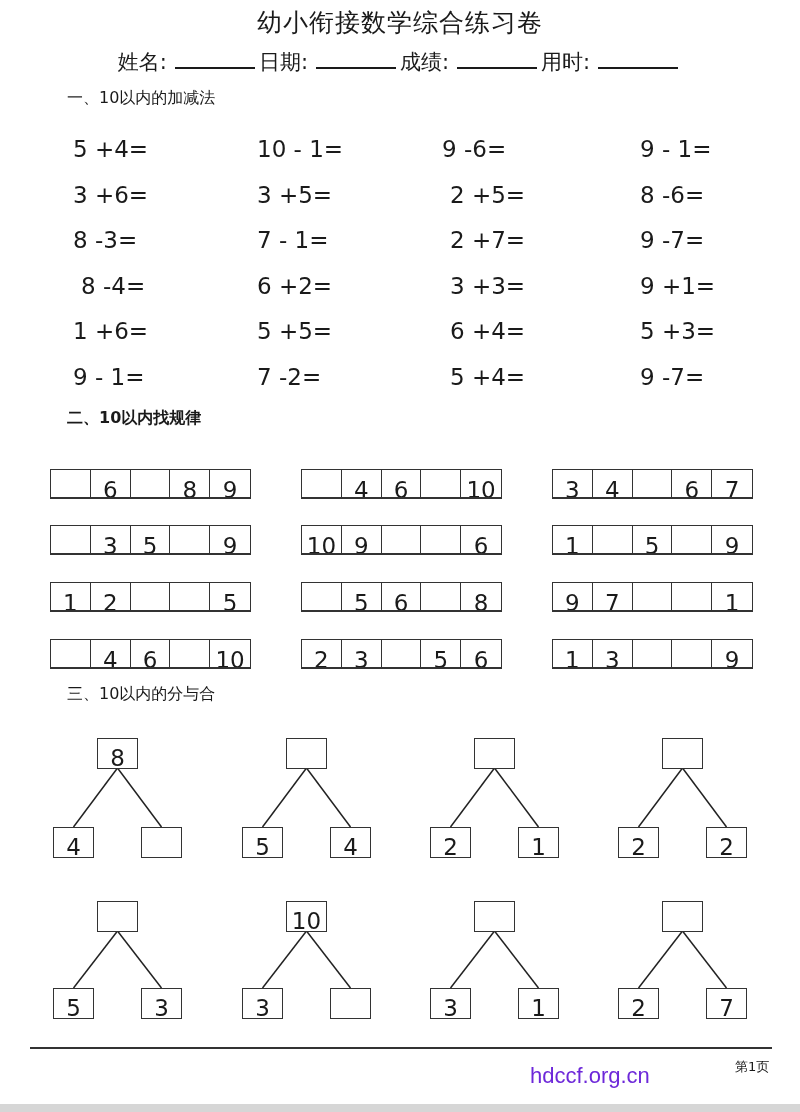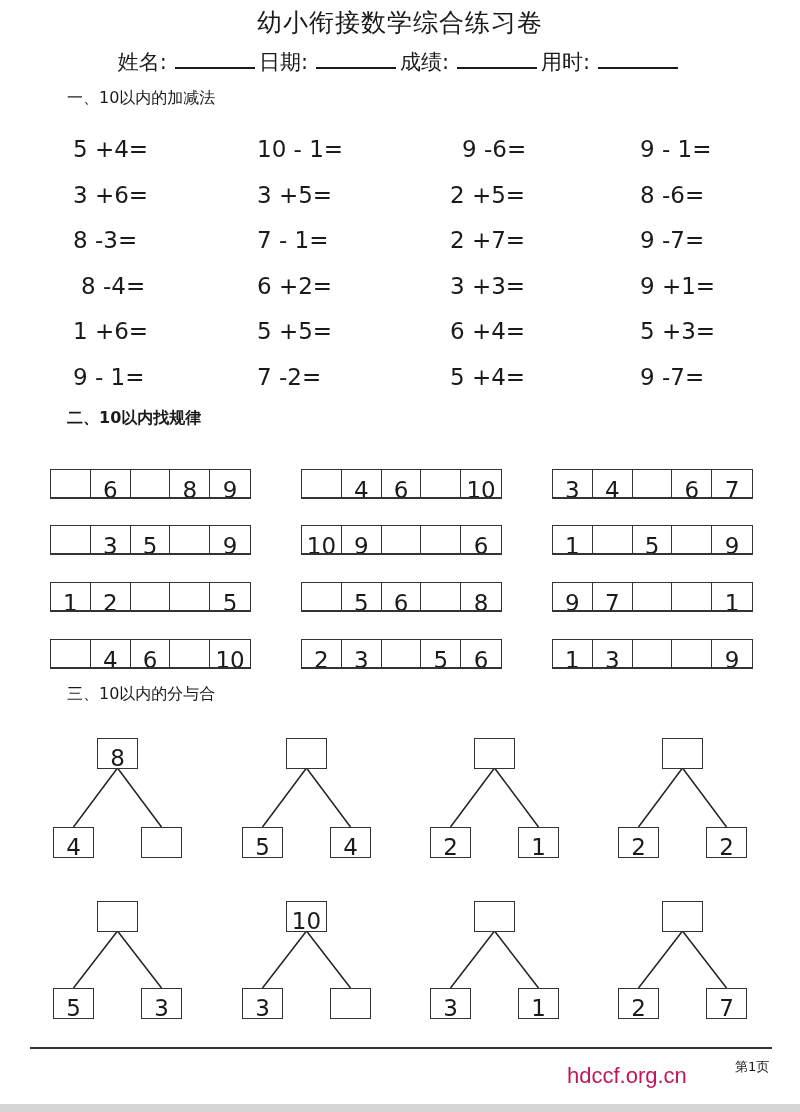--- a/index.html
+++ b/index.html
@@ -13,37 +13,37 @@
   .section{left:28px;font-size:16px;margin-left:39px;}
   .eq{font-size:23px;white-space:pre;}
   .seq{height:30px;border:1.5px solid #333;border-bottom-width:2.5px;display:flex;box-sizing:border-box;}
   .seq .cell{width:40px;height:100%;border-right:1.5px solid #333;box-sizing:border-box;font-size:23px;
              text-align:center;line-height:40px;overflow:hidden;}
   .seq .cell:last-child{border-right:none;}
   .tbox{width:41px;height:31px;border:1.5px solid #333;box-sizing:border-box;background:#fff;
         font-size:23px;text-align:center;line-height:38px;overflow:hidden;}
   .rule{left:30px;width:742px;top:1047px;height:0;border-top:2px solid #333;}
   .pageno{left:735px;top:1058px;font-size:13px;}
-  .watermark{left:567px;top:1063px;font-size:22px;color:#be185d;font-family:"Liberation Sans",sans-serif;}
+  .watermark{left:530px;top:1063px;font-size:22px;color:#6d28d9;font-family:"Liberation Sans",sans-serif;}
   .bottombar{left:0;top:1104px;width:800px;height:8px;background:#d6d6d6;}
   svg.lines{position:absolute;left:0;top:0;width:800px;height:1112px;pointer-events:none;}
 </style>
 </head>
 <body>
 
 <div class="abs title">幼小衔接数学综合练习卷</div>
 <div class="abs info">
   <span class="field"><span>姓名:</span><span class="blank"></span></span><span class="field"><span>日期:</span><span class="blank"></span></span><span class="field"><span>成绩:</span><span class="blank"></span></span><span class="field"><span>用时:</span><span class="blank"></span></span>
 </div>
 
 <div class="abs section" style="top:88px;">一、10以内的加减法</div>
 <div id="sec1">
     <div class="abs eq" style="left: 73px; top: 136px;">5 +4=</div>
     <div class="abs eq" style="left: 257px; top: 136px;">10 - 1=</div>
-    <div class="abs eq" style="left: 462px; top: 136px;">9 -6=</div>
+    <div class="abs eq" style="left: 442px; top: 136px;">9 -6=</div>
     <div class="abs eq" style="left: 640px; top: 136px;">9 - 1=</div>
     <div class="abs eq" style="left: 73px; top: 181.5px;">3 +6=</div>
     <div class="abs eq" style="left: 257px; top: 181.5px; text-align: center;">3 +5=</div>
     <div class="abs eq" style="left: 450px; top: 181.5px;">2 +5=</div>
     <div class="abs eq" style="left: 640px; top: 181.5px;">8 -6=</div>
     <div class="abs eq" style="left: 73px; top: 227px;">8 -3=</div>
     <div class="abs eq" style="left: 257px; top: 227px;">7 - 1=</div>
     <div class="abs eq" style="left: 450px; top: 227px;">2 +7=</div>
     <div class="abs eq" style="left: 640px; top: 227px;">9 -7=</div>
     <div class="abs eq" style="left: 73px; top: 272.5px; margin-left: 8px;">8 -4=</div>

